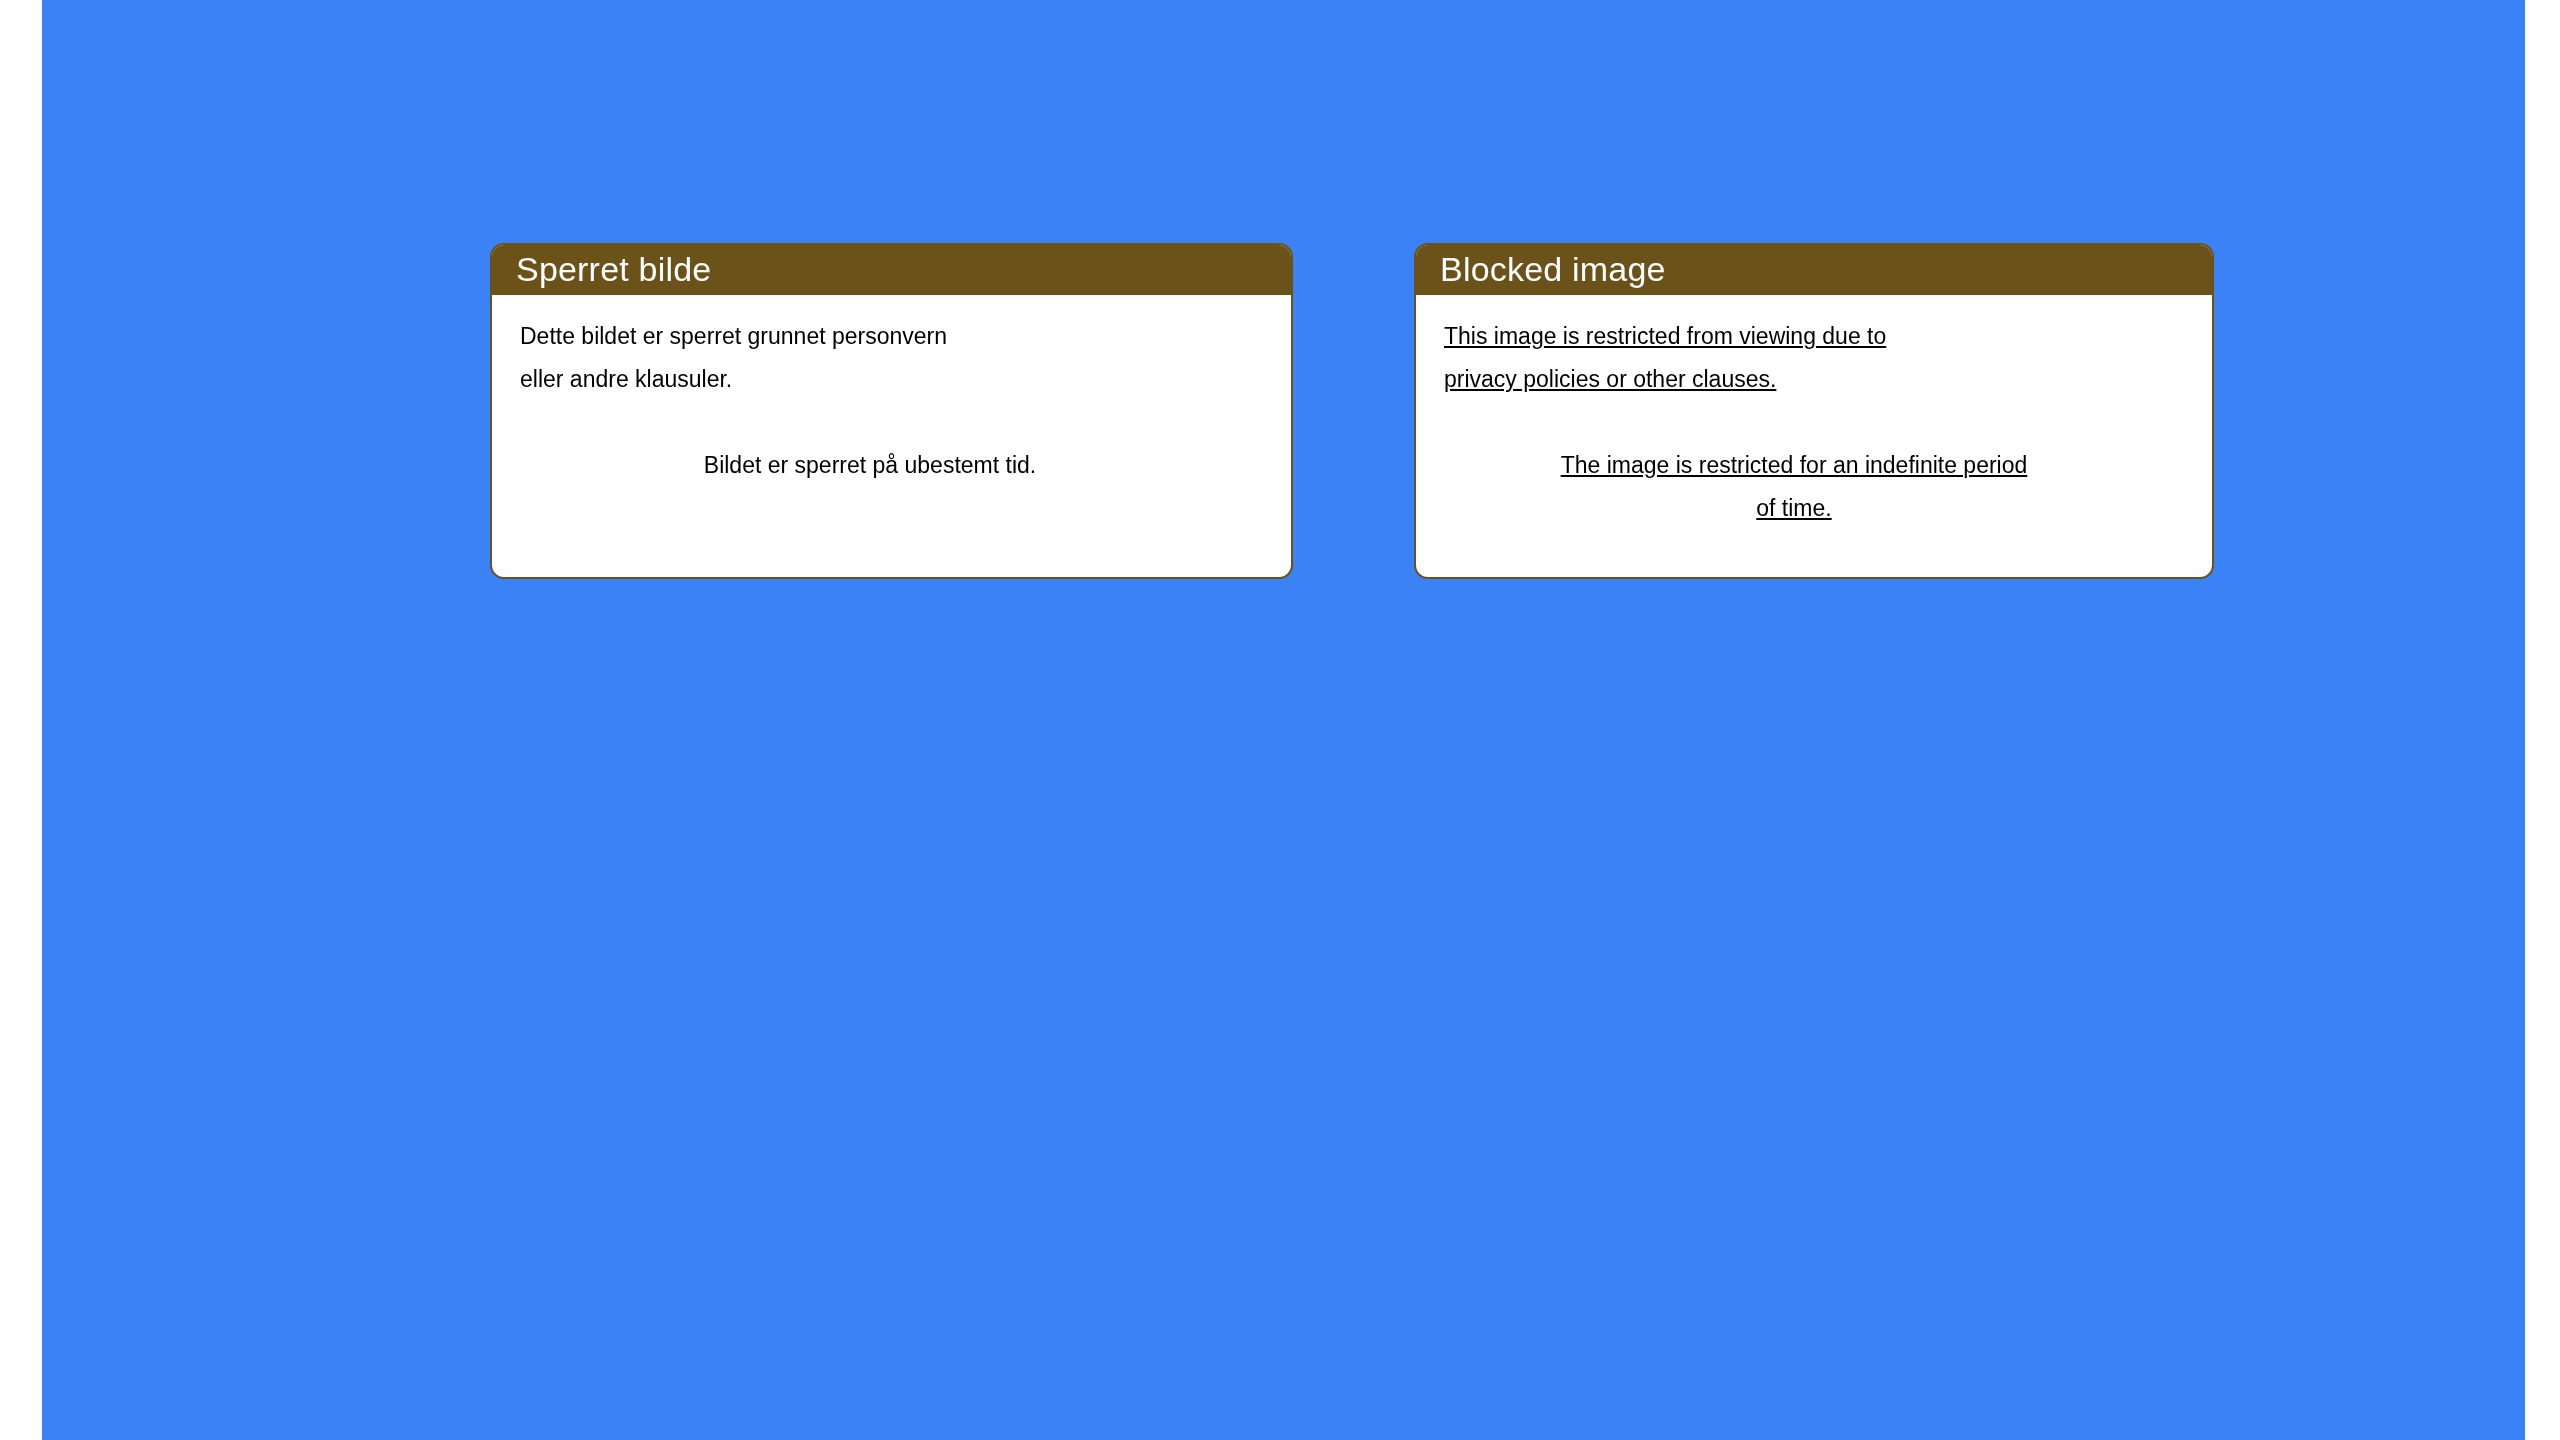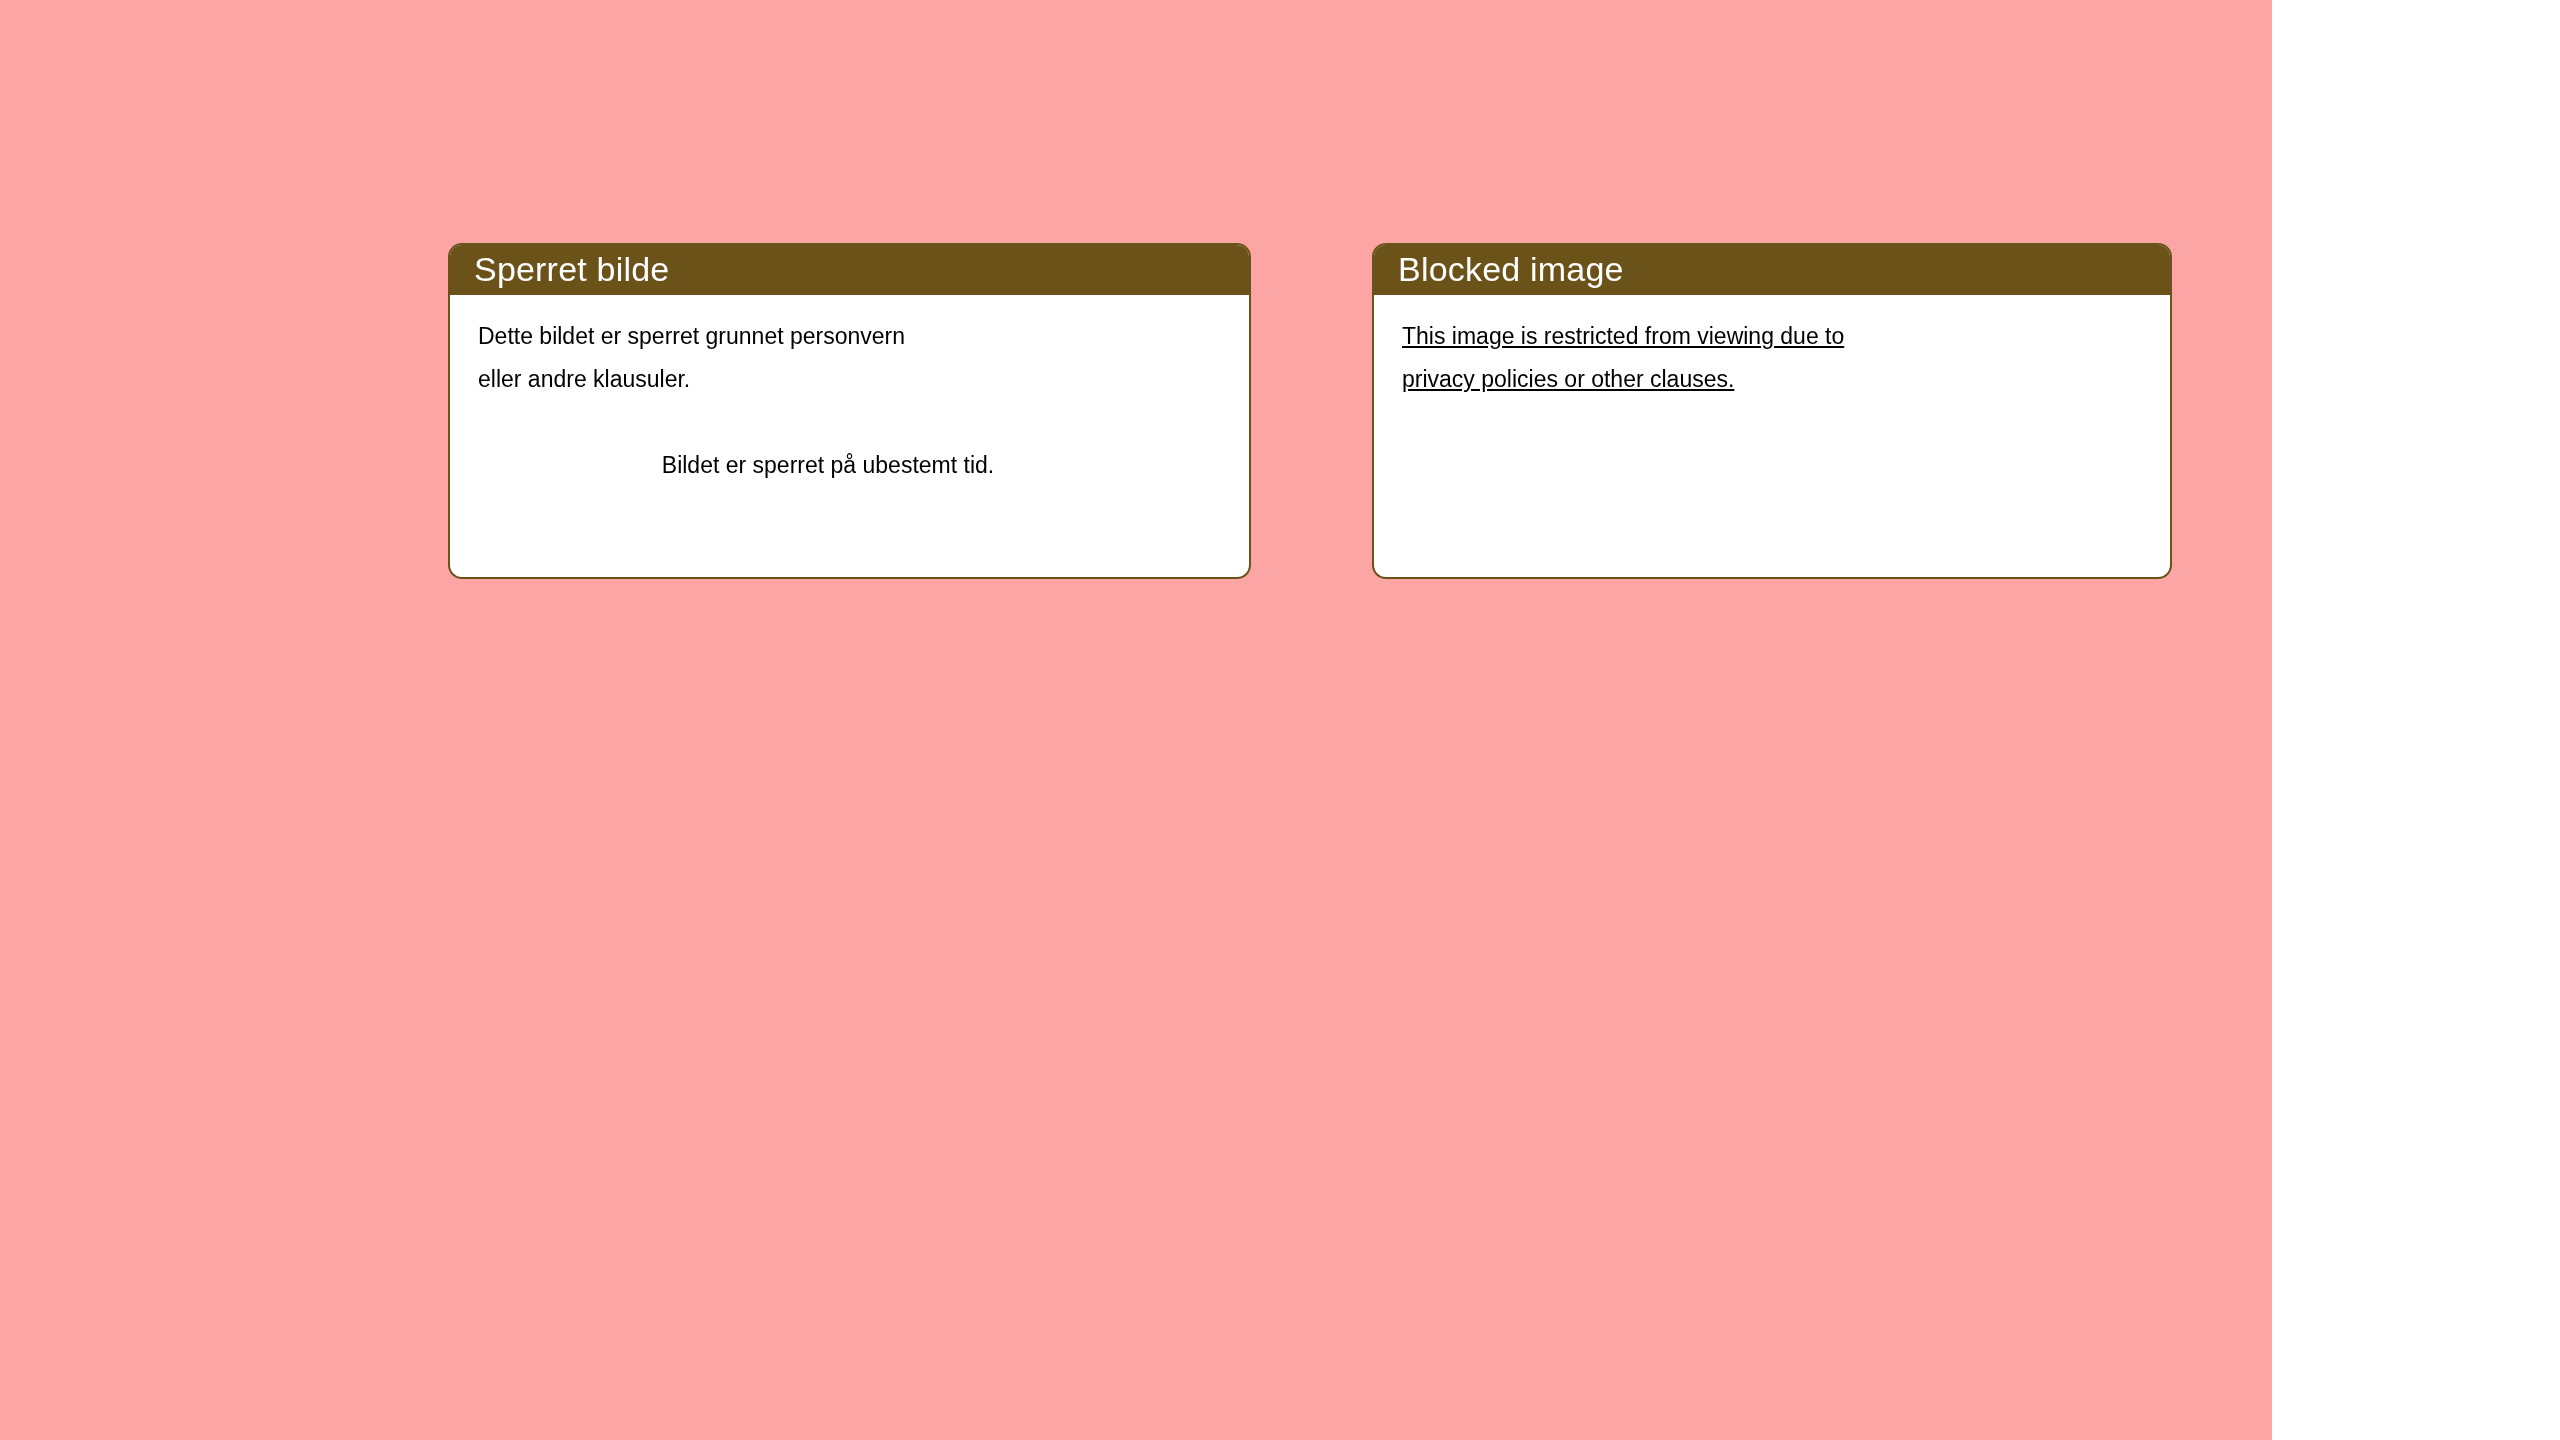--- a/index.html
+++ b/index.html
@@ -10,23 +10,24 @@
   body {
     width: 2560px;
     height: 1440px;
     background: #ffffff;
     font-family: "Liberation Sans", sans-serif;
     overflow: hidden;
   }
 
   .page {
     position: relative;
-    width: 2272px;
+    width: 2483px;
     height: 1440px;
-    background: #fca5a5;
+    background: #3b82f6;
+    margin-left: 42px;
   }
 
   
   .notice-card {
     position: absolute;
     top: 243px;
     box-sizing: border-box;
     background: #ffffff;
     border: 2px solid #6a5219;
     border-radius: 14px;
@@ -107,16 +108,18 @@
     </div>
   </div>
 
   <div class="notice-card card-en">
     <div class="notice-header">
       <span class="notice-title">Blocked image</span>
     </div>
     <div class="notice-body">
       <p class="notice-paragraph first-paragraph">This image is restricted from viewing due to
 privacy policies or other clauses.</p>
+      <p class="notice-paragraph second-paragraph">The image is restricted for an indefinite period
+of time.</p>
     </div>
   </div>
 
 </div>
 
 </body></html>

